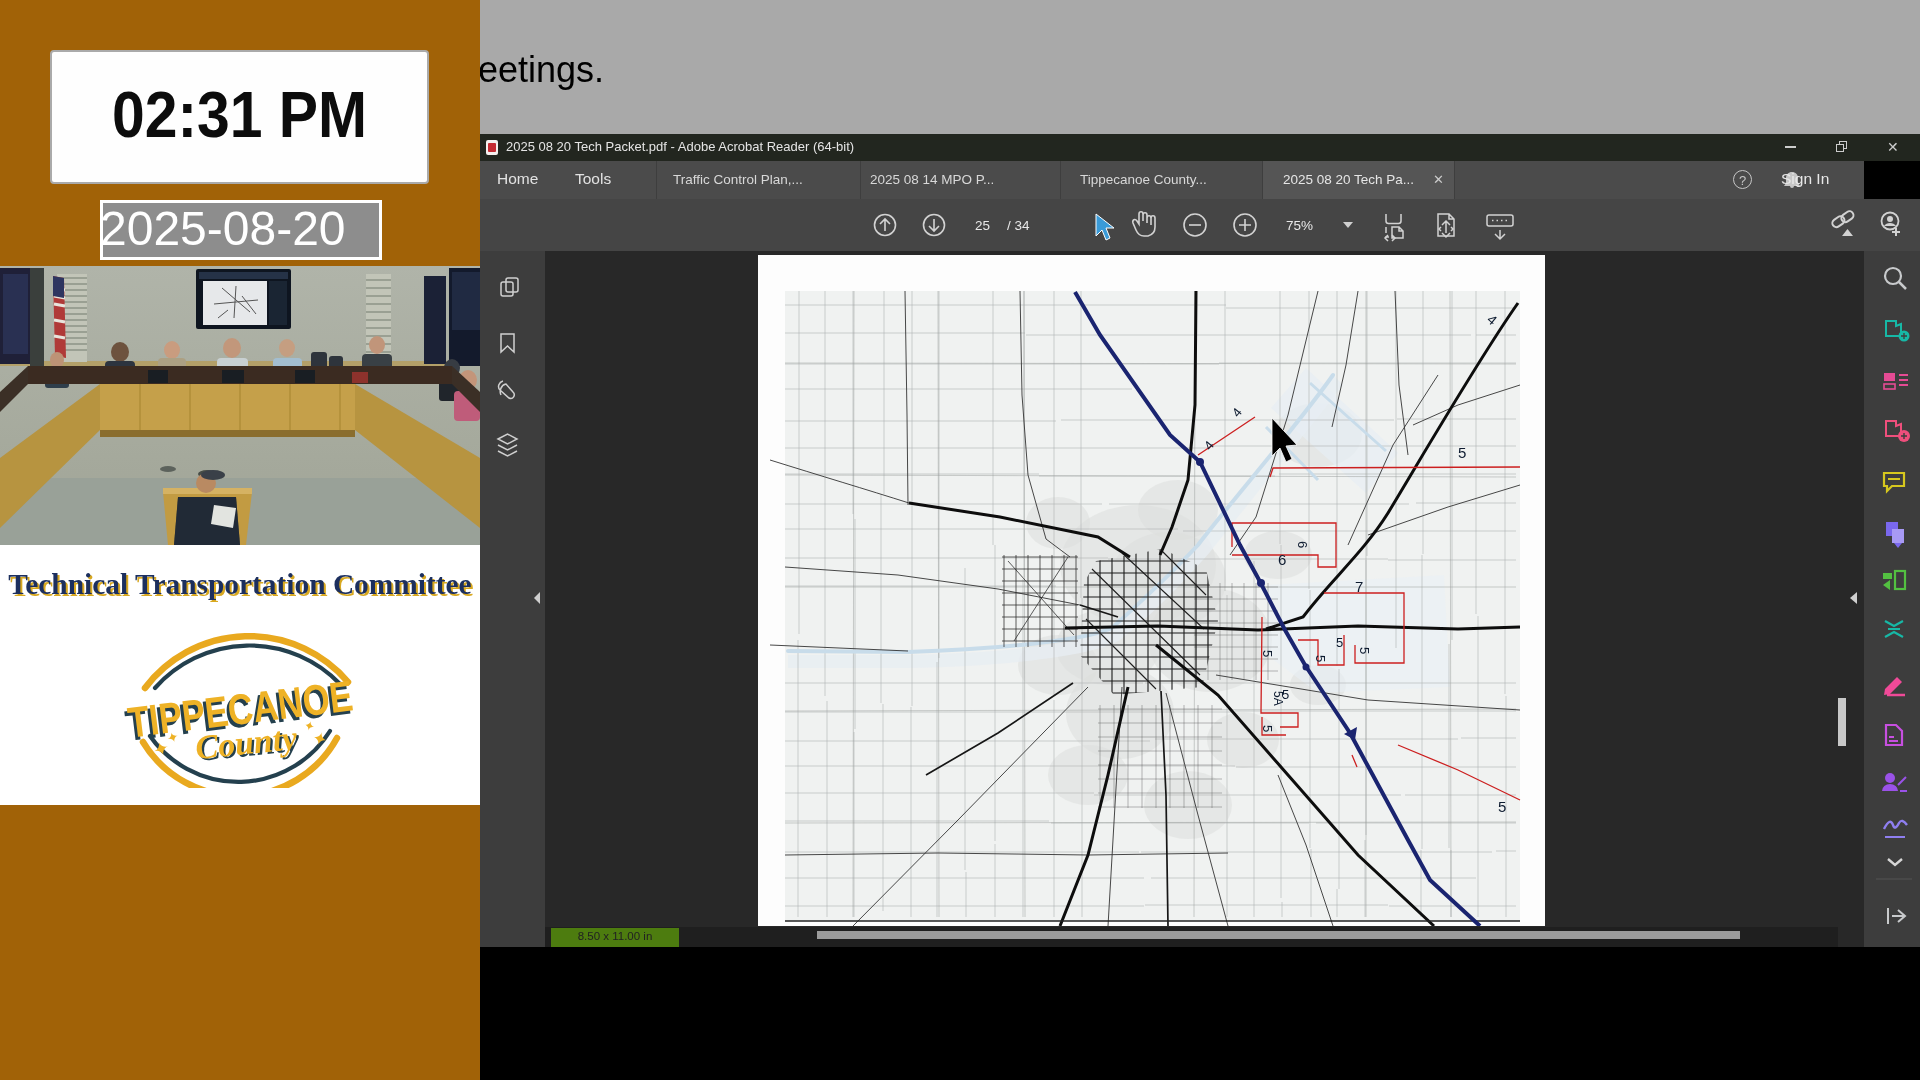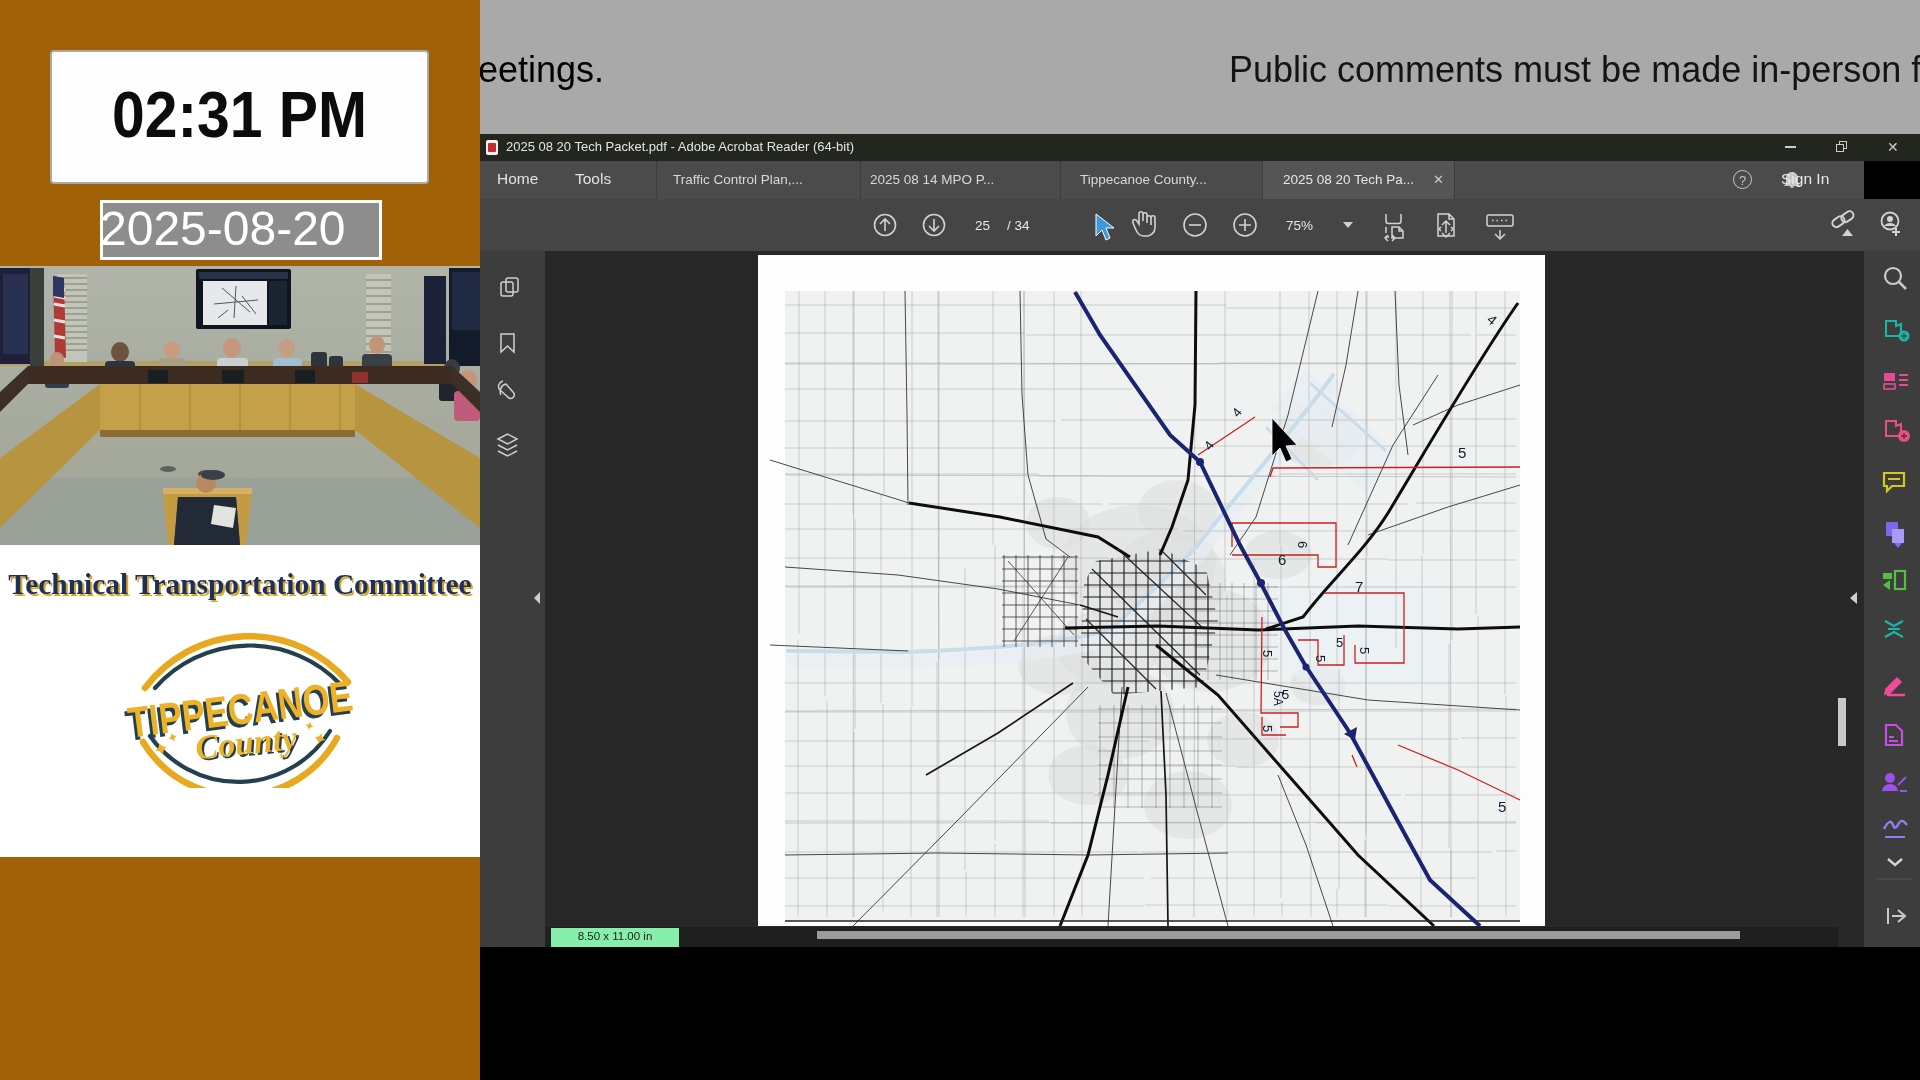--- a/index.html
+++ b/index.html
@@ -1,21 +1,20 @@
 <!DOCTYPE html>
 <html><head><meta charset="utf-8"><style>
 * { margin:0; padding:0; box-sizing:border-box; }
 body { width:1920px; height:1080px; background:#000; font-family:"Liberation Sans", sans-serif; position:relative; overflow:hidden; }
 .abs { position:absolute; }
 </style></head>
 <body>
 
 <div class="abs" style="left:480px;top:0;width:1440px;height:134px;background:#a9a9a9;overflow:hidden">
   <div class="abs" style="left:-2px;top:49px;font-size:36px;color:#000000">eetings.</div>
-  <div class="abs" style="left:749px;top:49px;font-size:36px;color:#141414;white-space:nowrap">Public comments must be made in-person f</div>
 </div>
 
 <div class="abs" style="left:480px;top:134px;width:1584px;height:27px;background:#22261f">
   <div class="abs" style="left:6px;top:6px;width:12px;height:15px;background:#f4f0ee;border-radius:2px"></div>
   <div class="abs" style="left:8px;top:9px;width:8px;height:9px;background:#c52b32;border-radius:1px"></div>
   <div class="abs" style="left:26px;top:5px;font-size:13px;color:#e4e4e4">2025 08 20 Tech Packet.pdf - Adobe Acrobat Reader (64-bit)</div>
   <div class="abs" style="left:1305px;top:12px;width:11px;height:1.5px;background:#ccc"></div>
   <div class="abs" style="left:1359px;top:7px;width:8px;height:8px;border:1.3px solid #ccc"></div>
   <div class="abs" style="left:1356px;top:10px;width:8px;height:8px;border:1.3px solid #ccc;background:#22261f"></div>
   <div class="abs" style="left:1407px;top:5px;font-size:14px;color:#ccc">✕</div>
@@ -185,21 +184,21 @@
       <text x="578" y="392" font-family="Liberation Sans, sans-serif" font-size="13" fill="#0d1b30">5</text>
       <text x="602" y="392" font-family="Liberation Sans, sans-serif" font-size="13" fill="#0d1b30" transform="rotate(90 602 392)">5</text>
       <text x="516" y="436" font-family="Liberation Sans, sans-serif" font-size="12" fill="#0d1b30" transform="rotate(90 516 436)">5A</text>
       <text x="524" y="444" font-family="Liberation Sans, sans-serif" font-size="13" fill="#0d1b30">5</text>
       <text x="505" y="470" font-family="Liberation Sans, sans-serif" font-size="13" fill="#0d1b30" transform="rotate(90 505 470)">5</text>
       <text x="740" y="557" font-family="Liberation Sans, sans-serif" font-size="15" fill="#0d1b30">5</text>
       <path d="M514,163 L514,201 L522,193 L528,207 L534,204 L528,191 L539,190 Z" fill="#000" stroke="#fff" stroke-width="0.8"></path>
     </svg>
   <div class="abs" style="left:1358px;top:447px;width:8px;height:48px;background:#c8c8c8"></div>
   <div class="abs" style="left:65px;top:676px;width:1293px;height:20px;background:#1f1f1f"></div>
-  <div class="abs" style="left:71px;top:677px;width:128px;height:30px;background:#86efac;color:#222;font-size:11.5px;text-align:center;line-height:17px">8.50 x 11.00 in</div>
+  <div class="abs" style="left:71px;top:677px;width:128px;height:30px;background:#4d7c0f;color:#222;font-size:11.5px;text-align:center;line-height:17px">8.50 x 11.00 in</div>
   <div class="abs" style="left:337px;top:680px;width:923px;height:8px;background:#9b9b9b"></div>
 </div>
 
 <div class="abs" style="left:0;top:947px;width:1920px;height:133px;background:#000"></div>
 
 <div class="abs" style="left:0;top:0;width:480px;height:1080px;background:#a16207">
   <div class="abs" style="left:50px;top:50px;width:379px;height:134px;background:#fefefe;border:2px solid #aaa;border-radius:4px"></div>
   <div class="abs" style="left:50px;top:48px;width:379px;height:134px;text-align:center;line-height:134px;font-size:65px;font-weight:bold;color:#0c0c0c;transform:scaleX(0.905)">02:31 PM</div>
   <div class="abs" style="left:100px;top:200px;width:282px;height:60px;background:#8d8d8d;border:3px solid #fff"></div>
   <div class="abs" style="left:100px;top:201px;width:282px;height:58px;line-height:56px;font-size:48px;color:#fff">2025-08-20</div>
@@ -264,21 +263,21 @@
 <ellipse cx="168" cy="203" rx="8" ry="3" fill="#5c625c"></ellipse>
 <ellipse cx="207" cy="208" rx="9" ry="4" fill="#474d47"></ellipse>
 <path d="M163,226 L252,226 L246,279 L168,279 Z" fill="#c29b42"></path>
 <rect x="163" y="222" width="89" height="6" fill="#d5b263"></rect>
 <ellipse cx="206" cy="217" rx="10" ry="10" fill="#b98a62"></ellipse>
 <path d="M178,231 L236,231 L240,279 L174,279 Z" fill="#20293497"></path>
 <path d="M178,231 L236,231 L240,279 L174,279 Z" fill="#212a36"></path>
 <path d="M214,239 L236,242 L233,262 L211,258 Z" fill="#e2e4e0"></path>
 <ellipse cx="213" cy="209" rx="12" ry="5" fill="#3a4048"></ellipse>
 </svg>
-  <div class="abs" style="left:0;top:545px;width:480px;height:312px;background:#fff">
+  <div class="abs" style="left:0;top:545px;width:480px;height:260px;background:#fff">
     <div class="abs" style="left:0;top:22px;width:480px;text-align:center;font-family:'Liberation Serif',serif;font-weight:bold;font-size:30px;color:#1c2f5e;text-shadow:2px 2px 0 #d8a820;transform:scaleX(0.98)">Technical Transportation Committee</div>
     <svg width="250" height="160" viewBox="0 0 250 160" style="position:absolute;left:115px;top:83px">
 <path d="M30,60 A130,130 0 0 1 233,54" stroke="#e9a91f" stroke-width="6.5" fill="none" stroke-linecap="round"></path>
 <path d="M40,57 A126,126 0 0 1 225,53" stroke="#24404e" stroke-width="4.2" fill="none" stroke-linecap="round" transform="translate(0,3)"></path>
 <path d="M35,108 A108,108 0 0 0 215,103" stroke="#24404e" stroke-width="4.2" fill="none" stroke-linecap="round"></path>
 <path d="M28,109 A112,112 0 0 0 222,105" stroke="#e9a91f" stroke-width="6.5" fill="none" stroke-linecap="round" transform="translate(0,5)"></path>
 <g transform="rotate(-7 125 78)">
 <text x="122" y="99" text-anchor="middle" textLength="226" lengthAdjust="spacingAndGlyphs" font-family="Liberation Sans, sans-serif" font-weight="bold" font-size="43" fill="#24404e">TIPPECANOE</text>
 <text x="125" y="96" text-anchor="middle" textLength="226" lengthAdjust="spacingAndGlyphs" font-family="Liberation Sans, sans-serif" font-weight="bold" font-size="43" fill="#eeb226">TIPPECANOE</text>
 </g>

